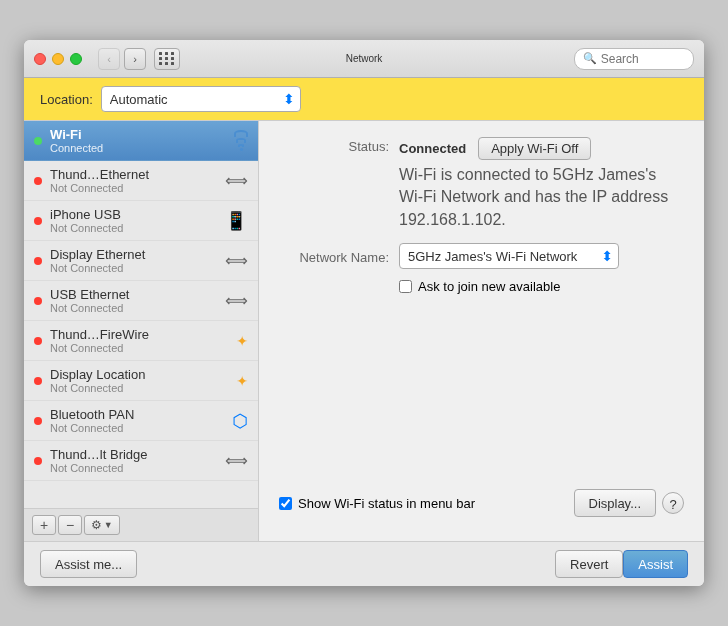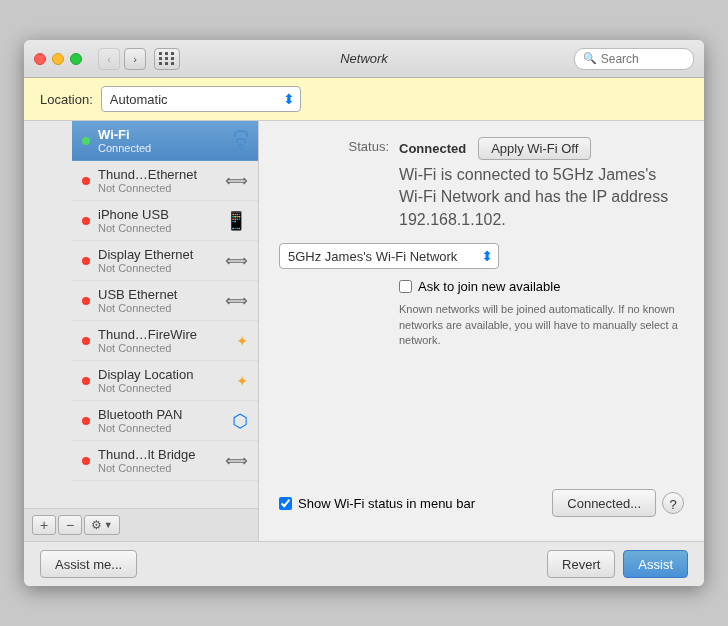--- a/index.html
+++ b/index.html
@@ -39,24 +39,23 @@
       border-radius: 50%;
       cursor: pointer;
     }
     .tl-close { background: #ff5f57; border: 1px solid #e0443e; }
     .tl-min { background: #febc2e; border: 1px solid #d4a017; }
     .tl-max { background: #28c840; border: 1px solid #1aab29; }
     .titlebar-title {
       position: absolute;
       left: 50%;
       transform: translateX(-50%);
-      font-size: 13px;
+      font-size: 10px;
       color: #333;
       font-weight: 500;
-      font-style: italic;
     }
     .titlebar-nav {
       display: flex;
       align-items: center;
       gap: 4px;
       margin-left: 16px;
     }
     .nav-btn {
       width: 22px;
       height: 22px;
@@ -108,21 +107,21 @@
     .search-box input {
       border: none;
       outline: none;
       font-size: 12px;
       width: 100%;
       background: transparent;
       color: #888;
     }
     .search-icon-span { color: #888; font-size: 11px; margin-right: 4px; }
     .toolbar {
-      background: #fef9c3;
+      background: #fde047;
       padding: 8px 16px;
       display: flex;
       align-items: center;
       border-bottom: 1px solid #ccc;
     }
     .location-label { color: #333; margin-right: 8px; }
     .location-select {
       background: white;
       border: 1px solid #aaa;
       border-radius: 4px;
@@ -164,21 +163,20 @@
       flex: 1;
       overflow-y: auto;
     }
     .sidebar-item {
       display: flex;
       align-items: center;
       padding: 6px 10px;
       cursor: pointer;
       border-bottom: 1px solid rgba(0,0,0,0.05);
       position: relative;
-      margin-left: 48px;
     }
     .sidebar-item.active {
       background: linear-gradient(to bottom, #6aa3d5, #4e89c5);
     }
     .sidebar-item.active .item-name { color: white; font-weight: 600; }
     .sidebar-item.active .item-status { color: rgba(255,255,255,0.85); }
     .status-dot {
       width: 8px;
       height: 8px;
       border-radius: 50%;
@@ -335,21 +333,20 @@
       height: 22px;
       align-self: center;
     }
     .footer-area {
       padding: 8px 16px;
       background: #e8e8e8;
       border-top: 1px solid #ccc;
       display: flex;
       align-items: center;
       justify-content: center;
-      gap: 8px;
     }
     
     .wifi-icon {
       display: flex;
       flex-direction: column;
       align-items: center;
       gap: 1px;
     }
     .wifi-arc {
       border: 2px solid #4a8ed1;
@@ -538,43 +535,43 @@
         <div class="field-value">
           <div class="status-inline">
             <span class="status-connected">Connected</span>
             <button class="turn-off-btn">Apply Wi-Fi Off</button>
           </div>
           <div class="status-description">Wi-Fi is connected to 5GHz James's Wi-Fi Network and has the IP address 192.168.1.102.</div>
         </div>
       </div>
 
       <div class="network-name-row">
+        <span class="field-label">Network Name:</span>
         <div class="network-select-wrapper">
           <select class="network-select">
             <option>5GHz James's Wi-Fi Network</option>
           </select>
           <span class="select-arrow" style="color:#007aff;">⬍</span>
         </div>
       </div>
 
       <div class="checkbox-row">
         <input type="checkbox" id="askJoin" style="">
         <label for="askJoin">Ask to join new available</label>
       </div>
 
-      <div class="checkbox-description">Known networks will be joined automatically. If no known networks are available, you will have to manually select a network.</div>
 
       <div style="flex:1;"></div>
 
       <div style="display:flex; align-items:center; padding:8px 0;">
         <div class="show-wifi-check">
           <input type="checkbox" checked="" id="showWifi" style="">
           <label for="showWifi">Show Wi-Fi status in menu bar</label>
         </div>
-        <button class="advanced-btn">Connected...</button>
+        <button class="advanced-btn">Display...</button>
         <button class="question-btn" style="margin-left:6px;">?</button>
       </div>
     </div>
   </div>
 
   <div class="footer-area">
     <button class="assist-btn">Assist me...</button>
     <div style="flex:1;"></div>
     <button class="revert-btn">Revert</button>
     <button class="apply-btn">Assist</button>

